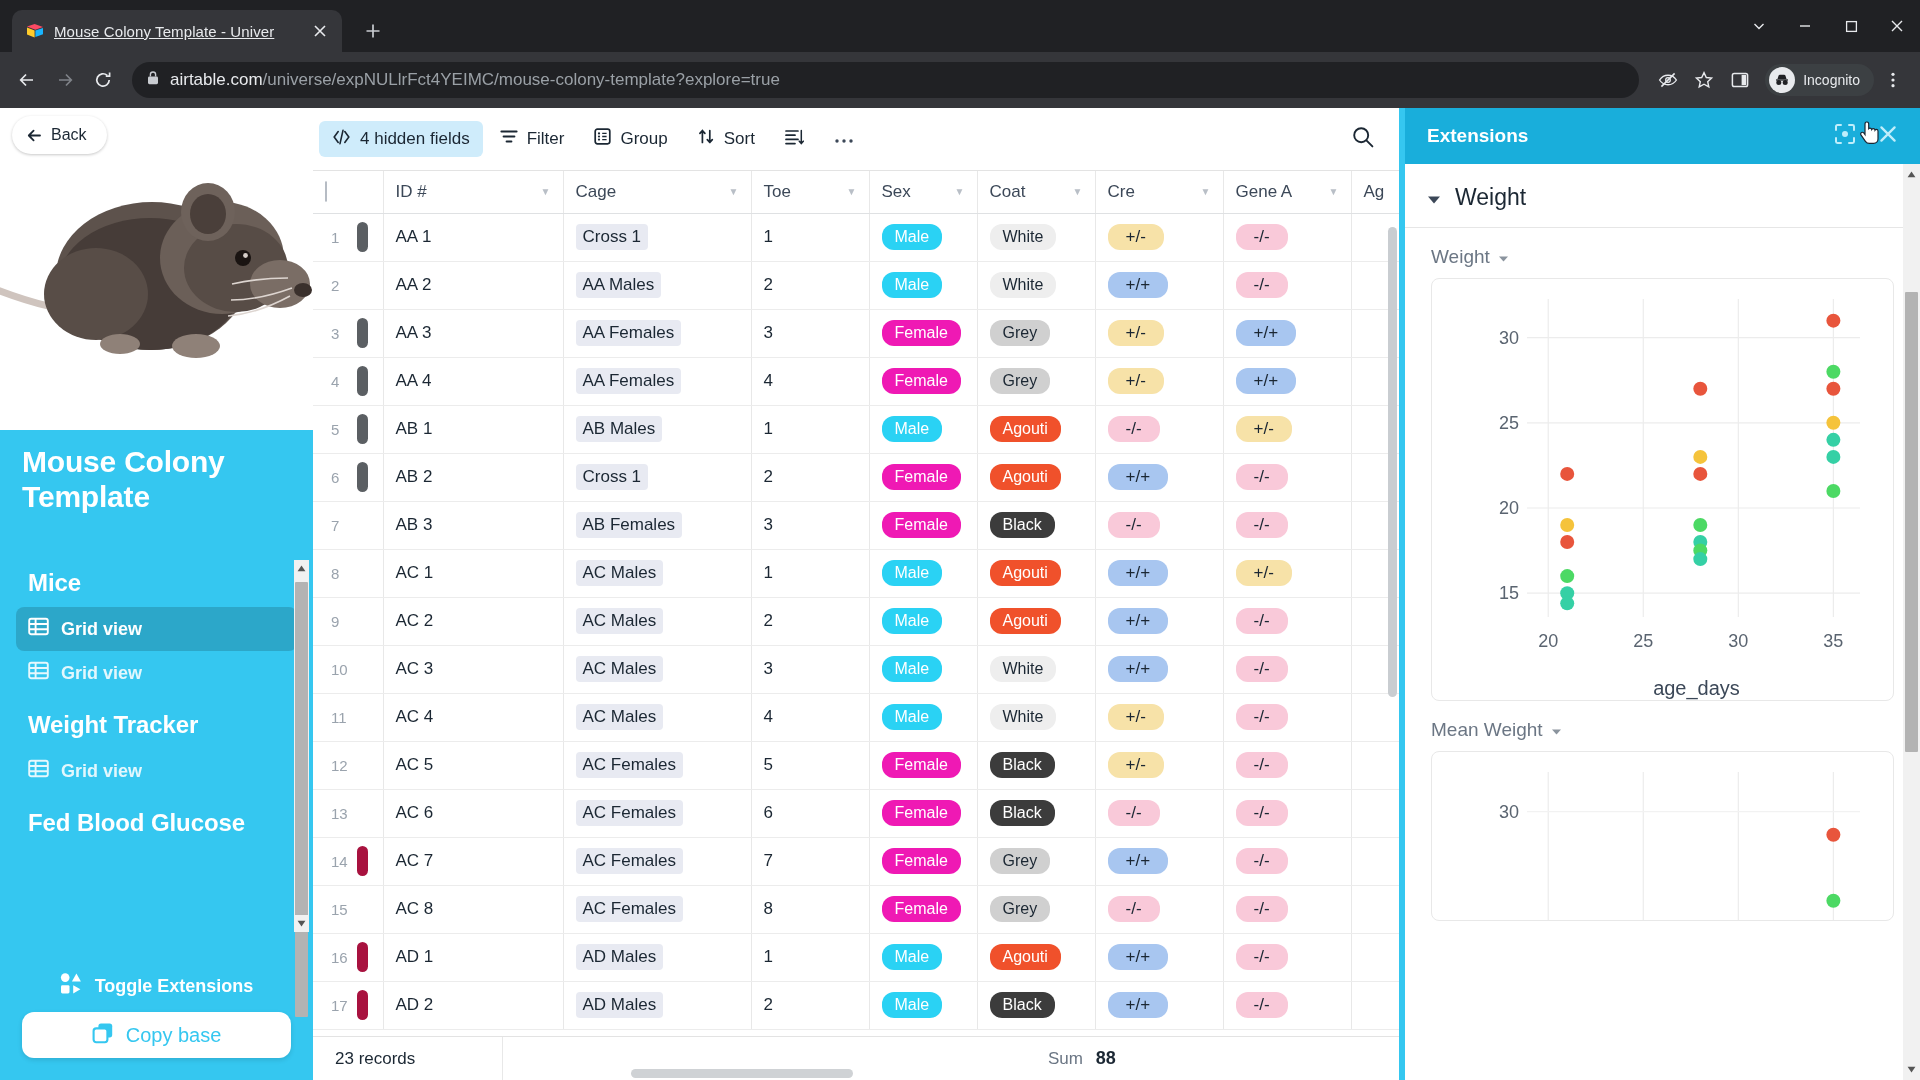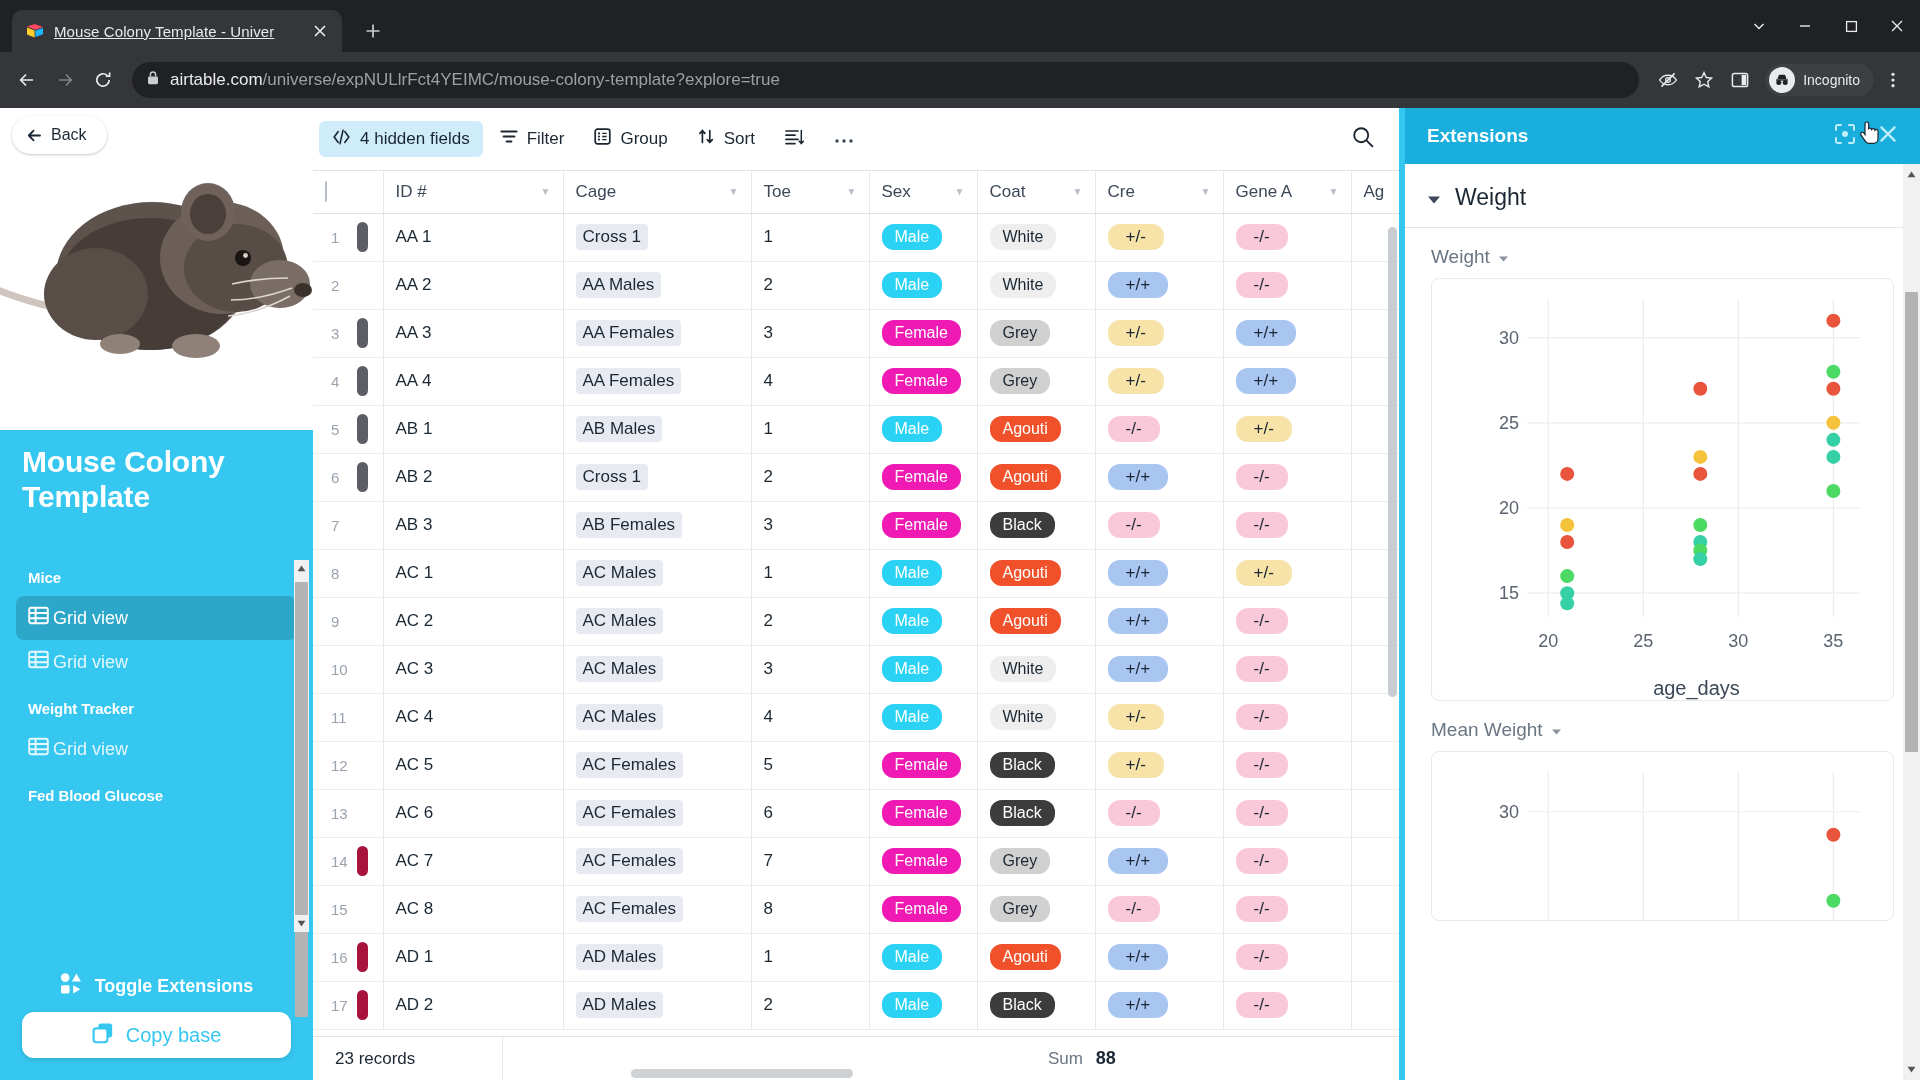--- a/index.html
+++ b/index.html
@@ -55,24 +55,24 @@
   }
   .hero { height:322px; background:#ffffff; position:relative; overflow:hidden; flex:0 0 322px; }
   .mouse-art { position:absolute; inset:0; }
   .brand {
     position:absolute; top:322px; left:0; width:313px; height:105px;
     background:#35c7f0; color:#fff; font-size:30px; line-height:1.18; font-weight:700;
     padding:14px 22px 0 22px; letter-spacing:-.2px;
   }
   .nav-scroll { position:absolute; top:445px; left:0; width:313px; bottom:148px; overflow:hidden; }
   .nav-group { padding:0 16px; }
-  .nav-group-title { color:#ffffff; font-weight:700; font-size:15px; padding:16px 12px 10px 12px; letter-spacing:-.1px; }
+  .nav-group-title { color:#ffffff; font-weight:700; font-size:24px; padding:16px 12px 10px 12px; letter-spacing:-.1px; }
   .nav-item {
-    display:flex; align-items:center; gap:4px; height:44px; border-radius:8px;
-    padding:16px 12px; color:#ffffff; font-size:18px; font-weight:400;
+    display:flex; align-items:center; gap:12px; height:44px; border-radius:8px;
+    padding:16px 12px; color:#ffffff; font-size:18px; font-weight:700;
   }
   .nav-item.active { background:rgba(0,0,0,.16); }
   .nav-item:not(.active) { color:rgba(255,255,255,.86); }
   .sb-scrollbar { position:absolute; right:4px; top:452px; bottom:148px; width:15px; background:#f1f1f1; }
   .sb-thumb { position:absolute; top:22px; left:1px; width:13px; height:435px; background:#b3b3b3; border-radius:1px; }
   .sb-arrow { position:absolute; left:0; width:15px; height:17px; background:#f1f1f1; display:flex; align-items:center; justify-content:center; }
   .sidebar-foot { position:absolute; bottom:0; left:0; width:313px; padding:0 22px 22px 22px; }
   .toggle-ext {
     display:flex; align-items:center; justify-content:center; gap:12px;
     color:#fff; font-weight:700; font-size:18px; height:52px;

